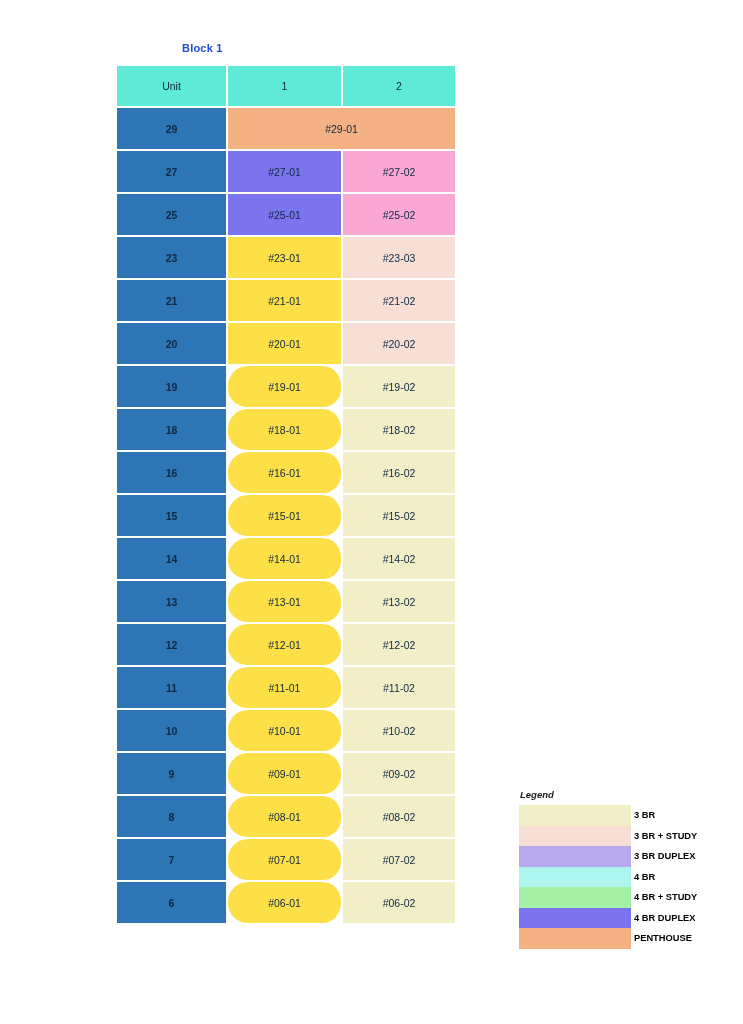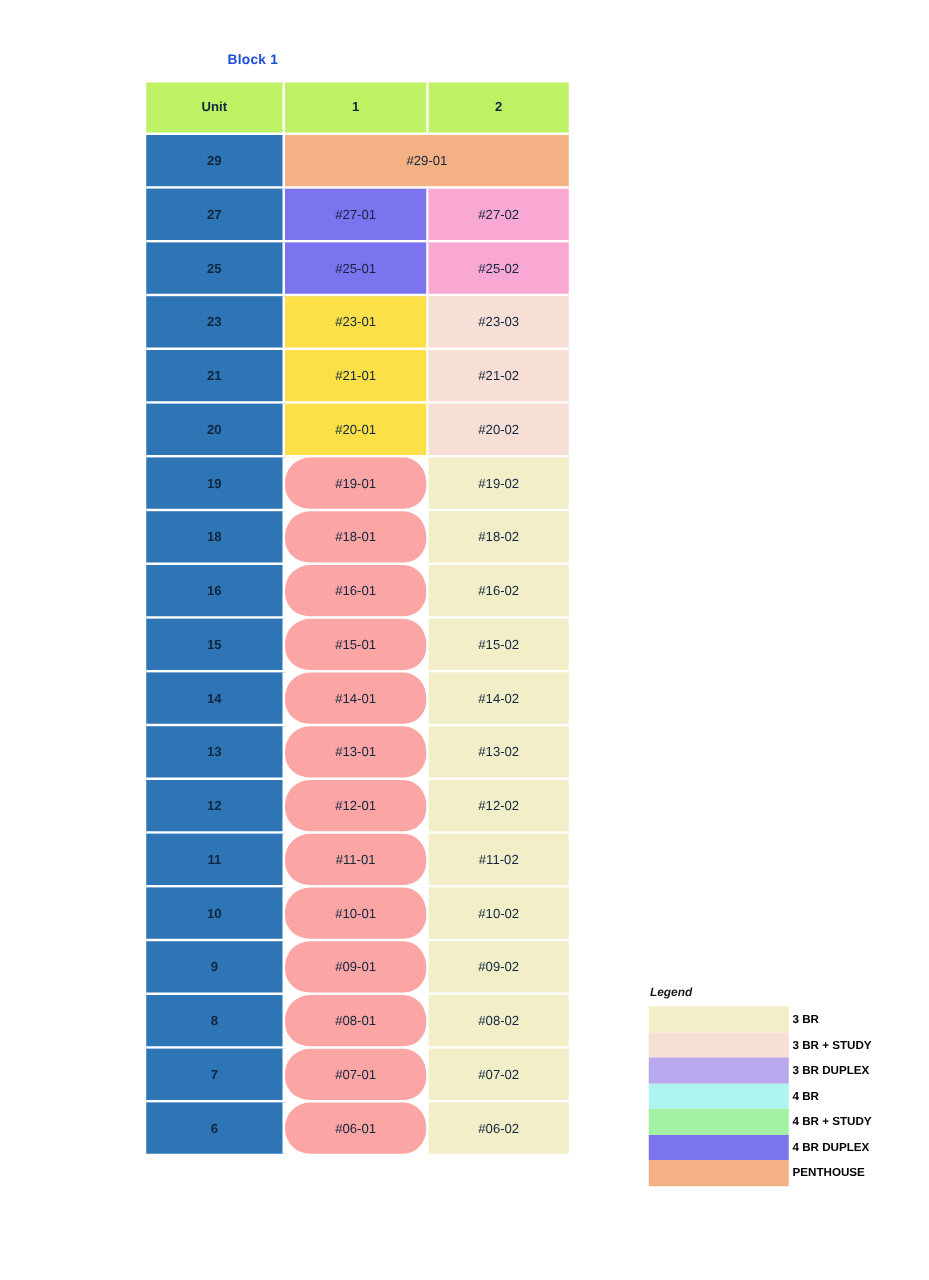--- a/index.html
+++ b/index.html
@@ -52,38 +52,38 @@
     border-bottom: 2px solid #ffffff;
     padding: 0;
     overflow: hidden;
   }
   #unit-table tr th:last-child,
   #unit-table tr td:last-child { border-right: none; }
   #unit-table tr:last-child td { border-bottom: none; }
 
   #unit-table thead th {
     height: 40px;
-    background: #bef264;
-    font-weight: bold;
+    background: #5eead4;
+    font-weight: normal;
     font-size: 10.5px;
     color: #10263f;
   }
 
   .cell-unit {
     background: #2E75B6;
     font-weight: bold;
     font-size: 10.5px;
     color: #10263f;
   }
 
   
   .t-3br        { background: #F2EFC8; }
   .t-3brstudy   { background: #F7DFD5; }
   .t-3brduplex  { background: #f9a8d4; }
-  .t-4br        { background: #fca5a5; border-radius: 20px; }
+  .t-4br        { background: #fde047; border-radius: 20px; }
   .t-4brstudy   { background: #fde047; }
   .t-4brduplex  { background: #7B74EE; }
   .t-penthouse  { background: #F4B183; }
 
   
   #legend {
     position: absolute;
     left: 519px;
     top: 789px;
     width: 205px;

